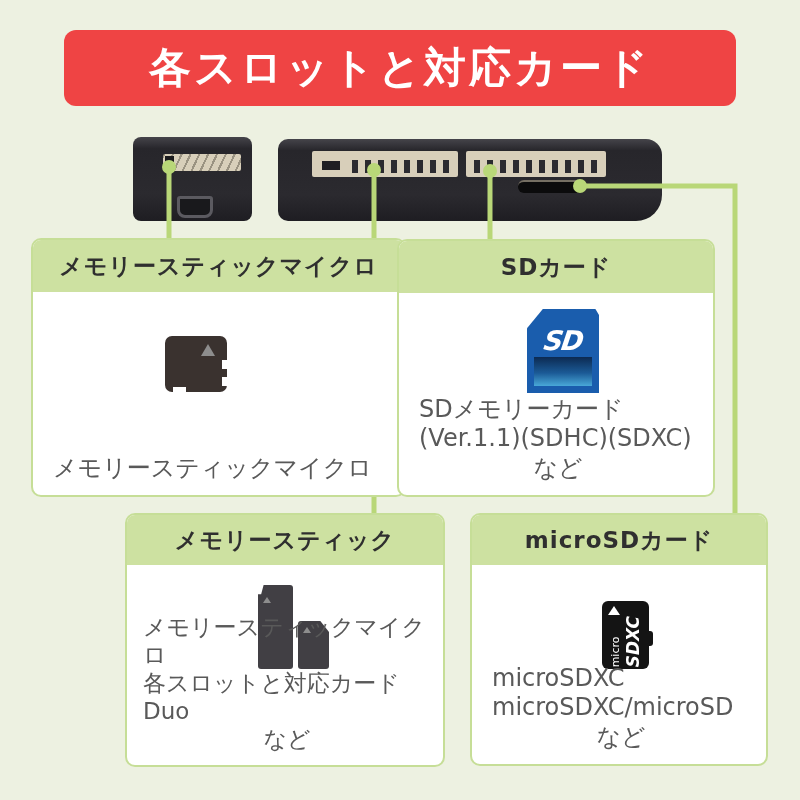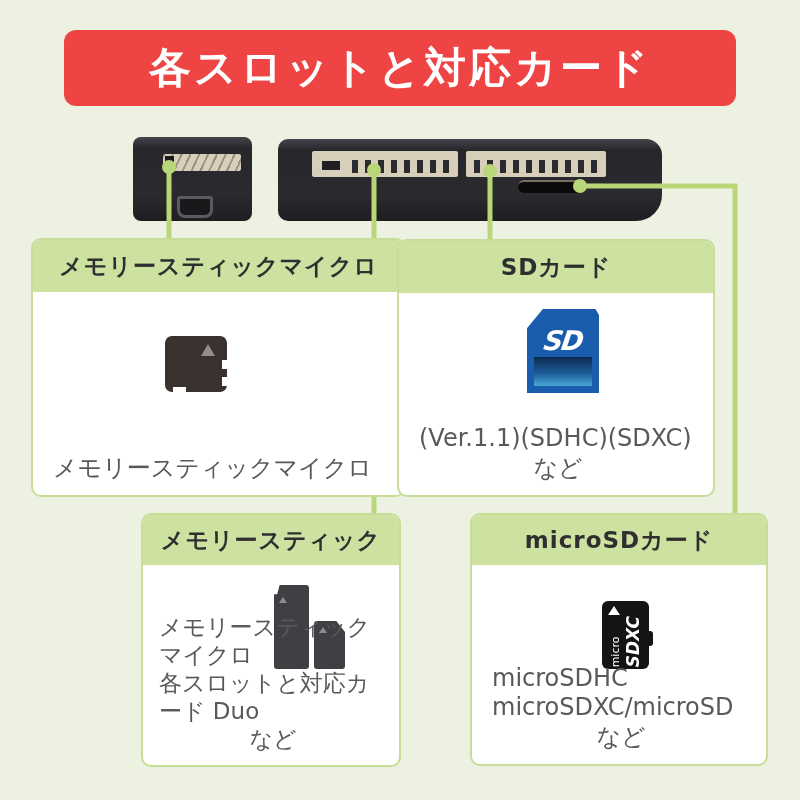--- a/index.html
+++ b/index.html
@@ -156,27 +156,28 @@
   <div class="box" style="left:397px; top:239px; width:318px; height:258px;">
     <div class="box-header hdr-lg">
       <span>SDカード</span>
     </div>
     <div class="box-body">
       <div class="sdcard">
         <div class="panel"></div>
         <div class="sdlabel">SD</div>
       </div>
       <div class="spec">
+        <div>SDメモリーカード</div>
         <div>(Ver.1.1)(SDHC)(SDXC)</div>
         <div class="nado">など</div>
       </div>
     </div>
   </div>
 
-  <div class="box" style="left:141px; top:513px; width:260px; height:254px;">
+  <div class="box" style="left:125px; top:513px; width:320px; height:254px;">
     <div class="box-header hdr-sm">
       <span>メモリースティック</span>
     </div>
     <div class="box-body box-body-sm">
       <div class="msstick ms-pro">
         <span class="tri"></span>
       </div>
       <div class="msstick ms-duo">
         <span class="tri"></span>
       </div>
@@ -195,20 +196,20 @@
     <div class="box-body box-body-sm">
       <div class="usdcard">
         <span class="nub"></span>
         <span class="tri"></span>
         <div class="vtext">
           <span class="micro">micro</span>
           <span class="sdxc">SDXC</span>
         </div>
       </div>
       <div class="spec">
-        <div>microSDHC</div>
+        <div>microSDXC</div>
         <div>microSDXC/microSD</div>
         <div class="nado">など</div>
       </div>
     </div>
   </div>
 
 </div>
 
 </body></html>

